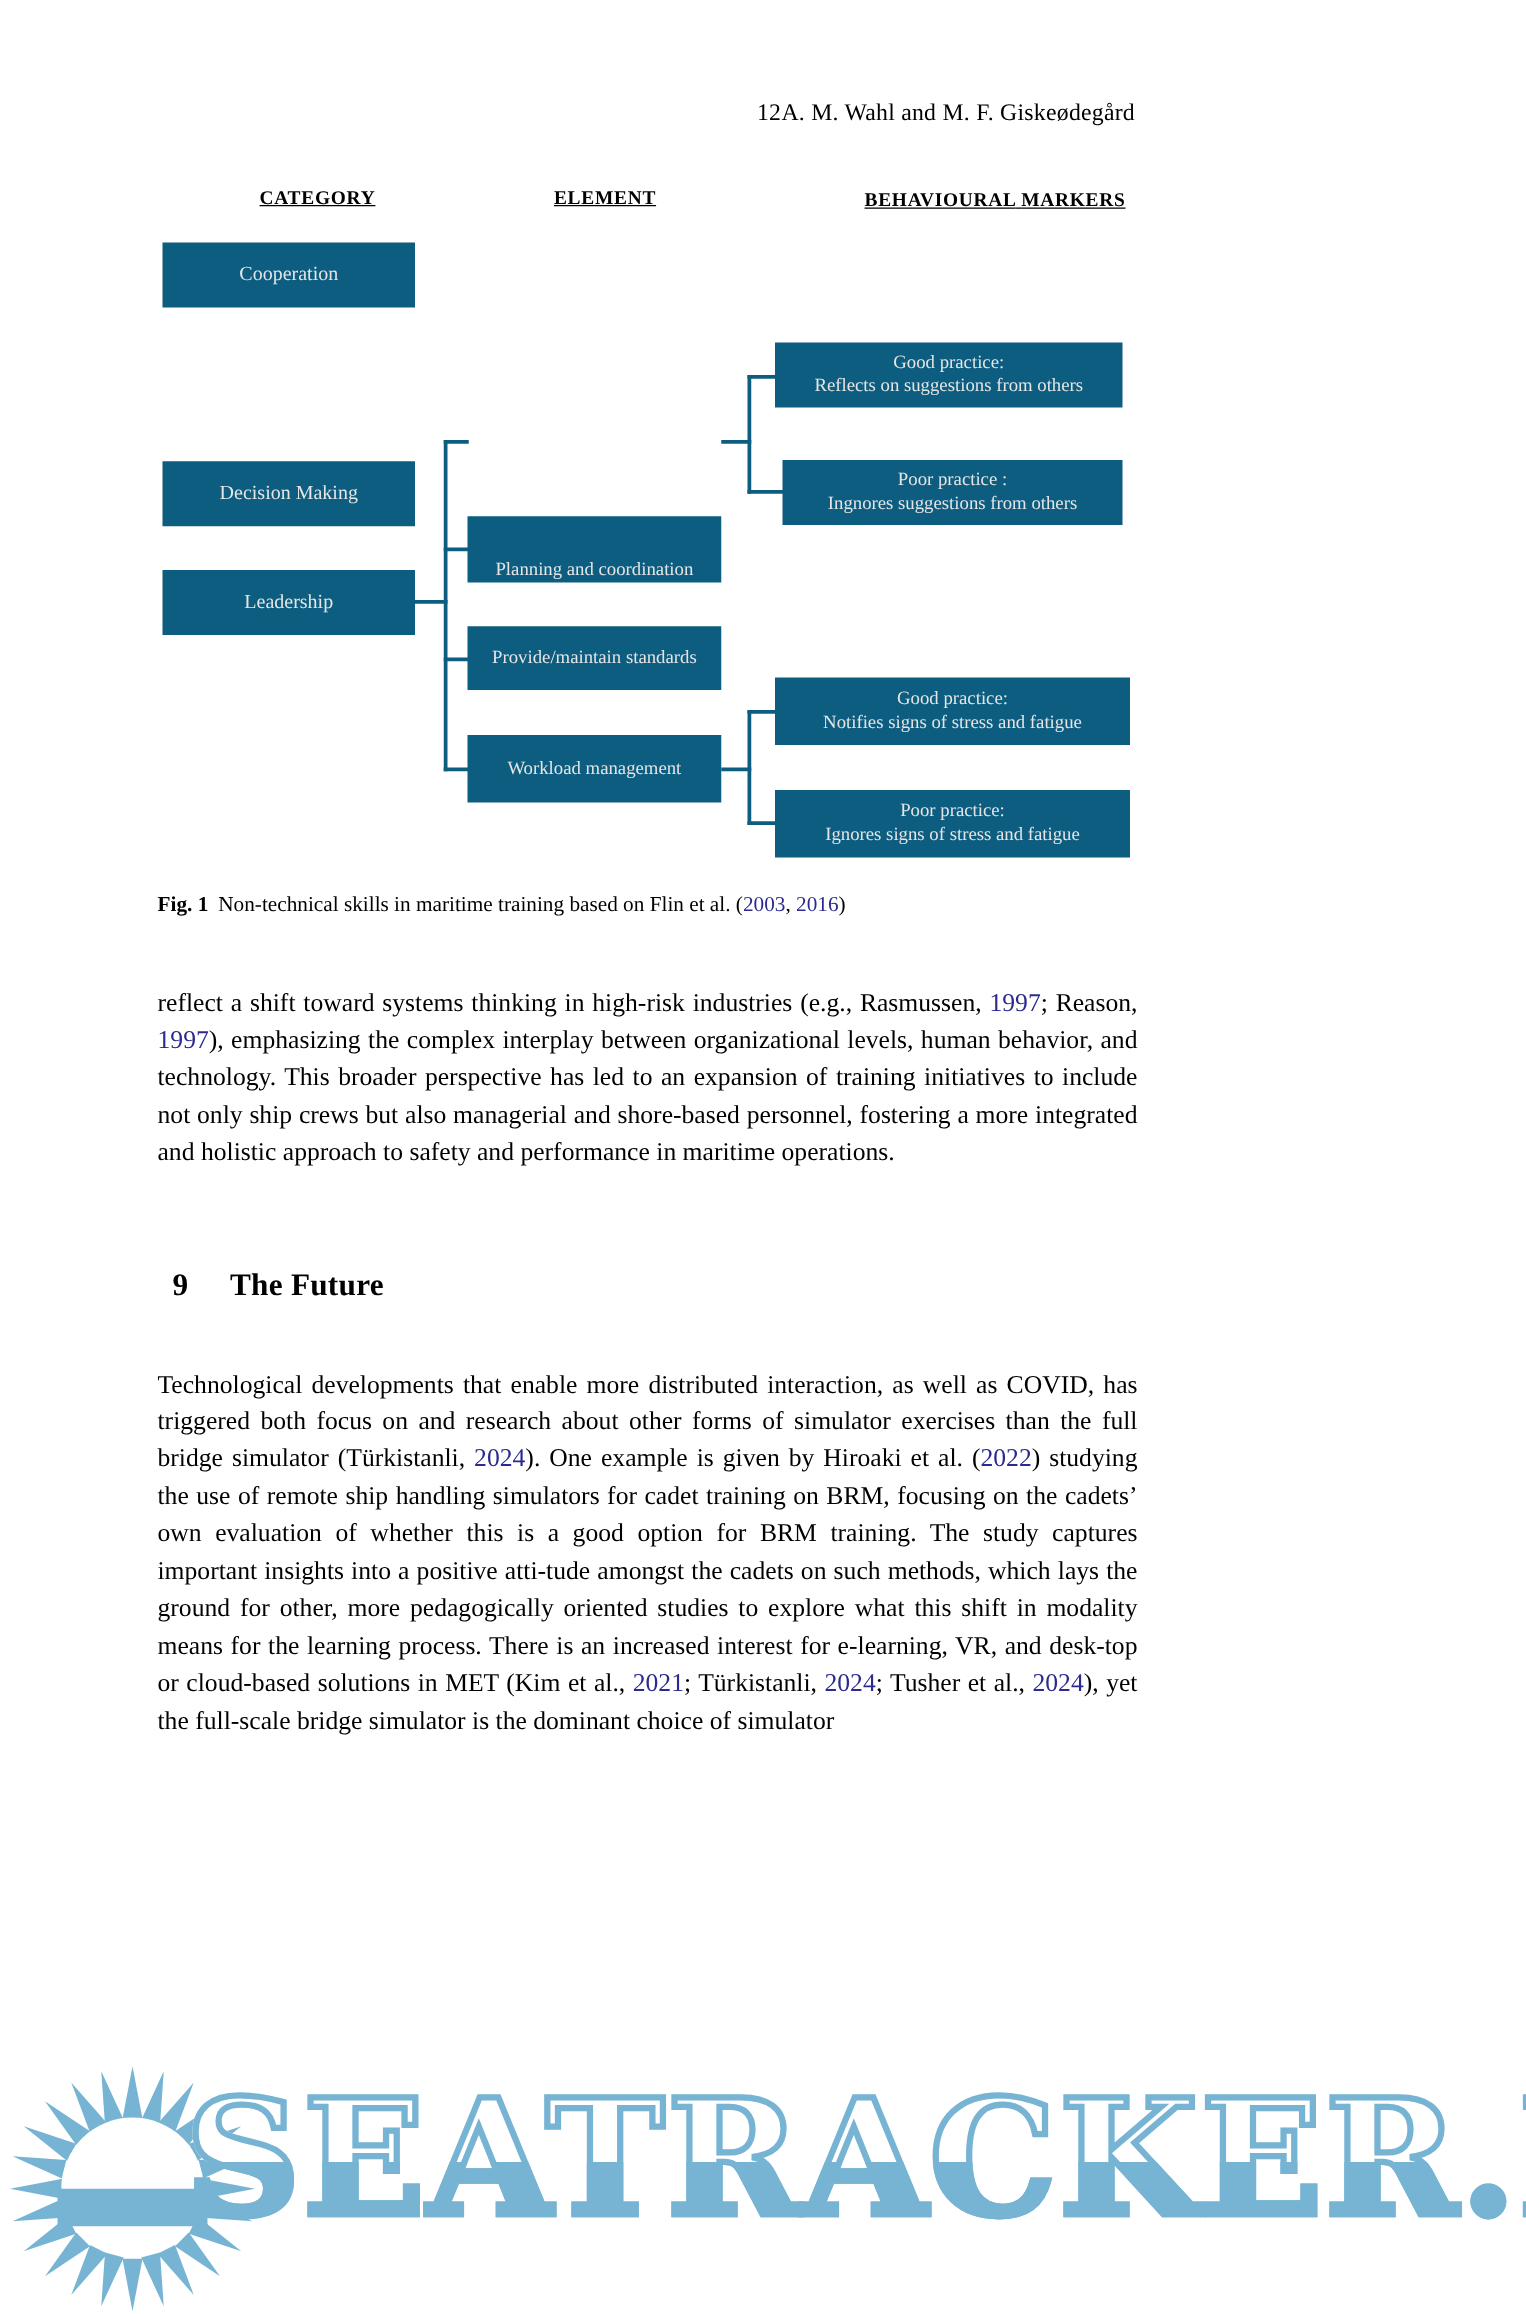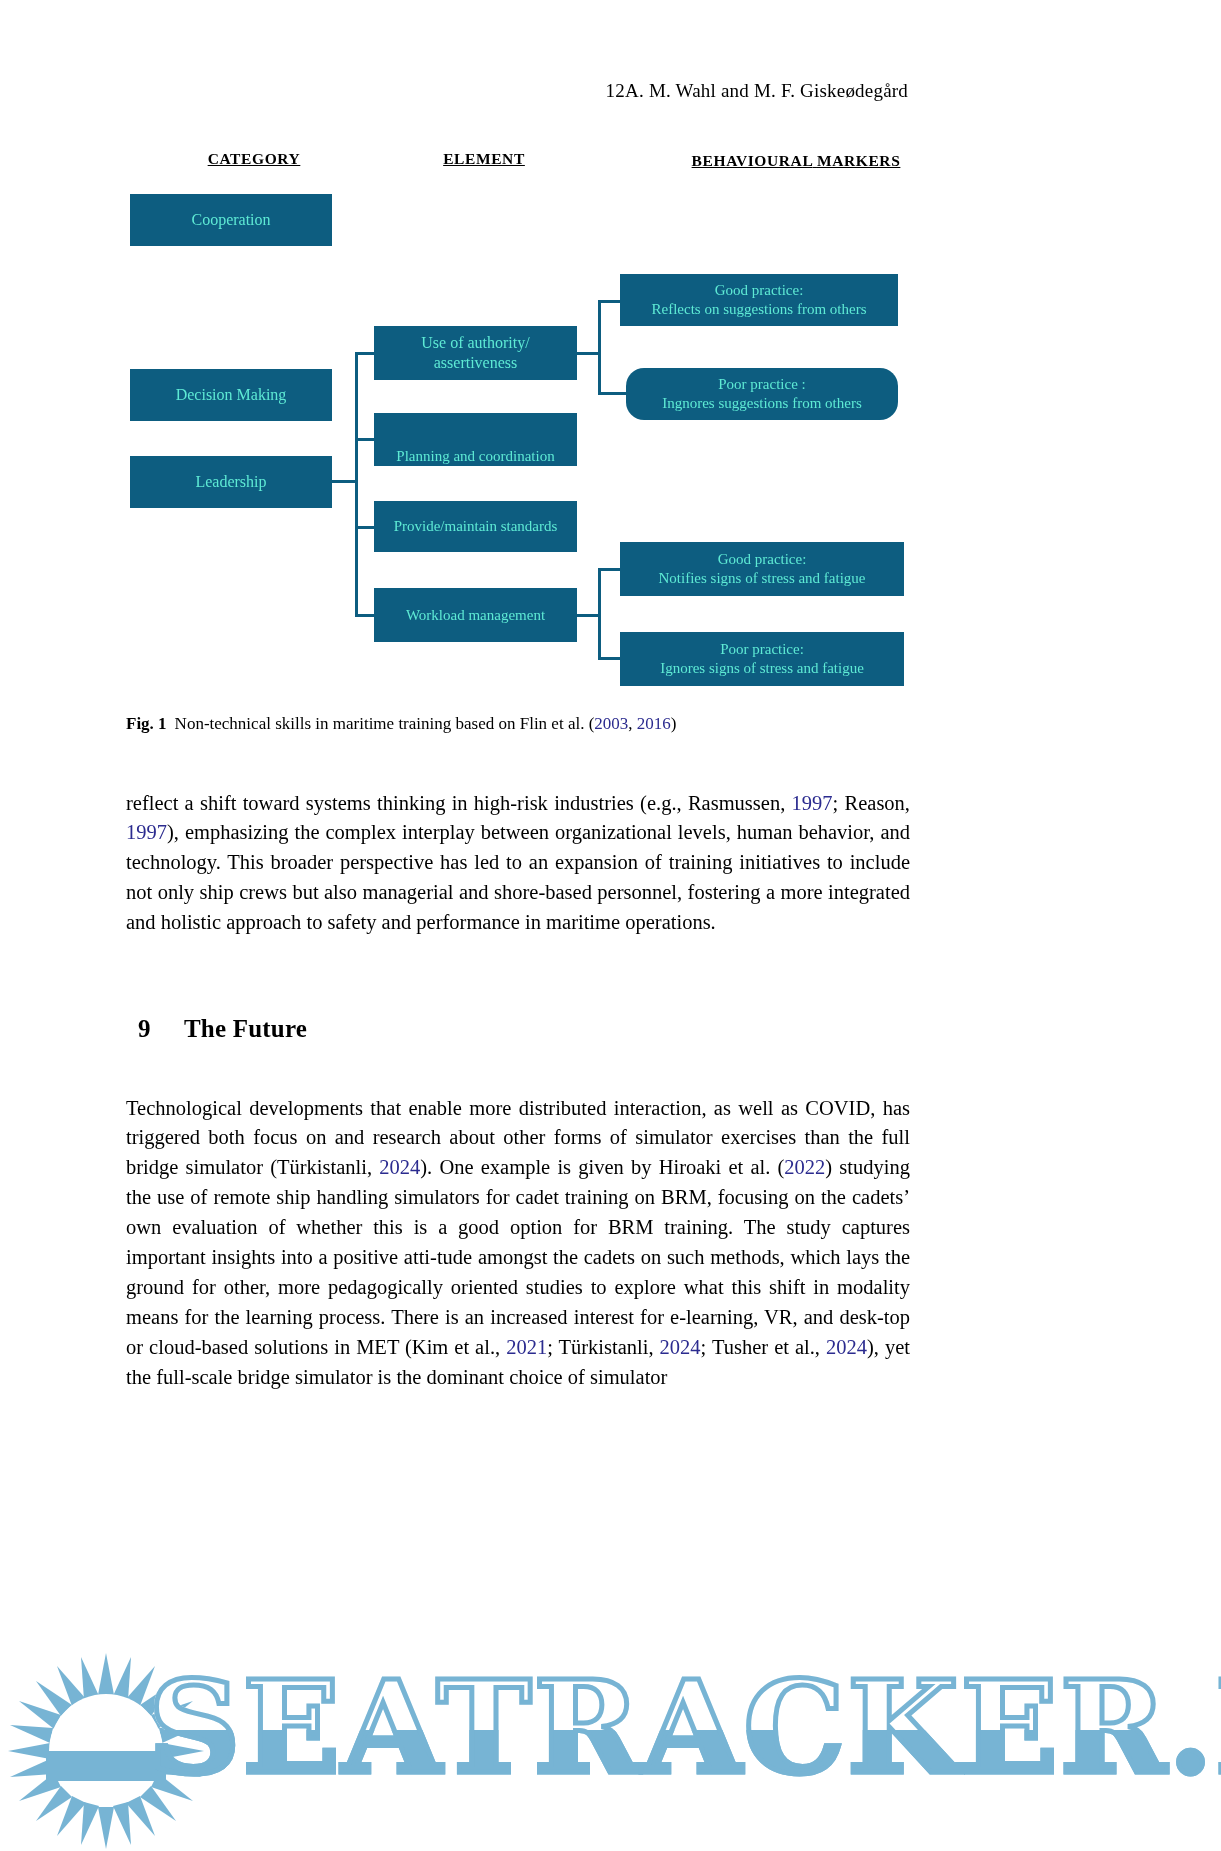--- a/index.html
+++ b/index.html
@@ -47,21 +47,21 @@
     text-align: center;
     text-decoration: underline;
   }
   .col-head.category { left: 28px;  top: 10px;  width: 200px; }
   .col-head.element  { left: 258px; top: 10px;  width: 200px; }
   .col-head.markers  { left: 550px; top: 10px;  width: 240px; line-height: 1.45; }
 
   .node {
     position: absolute;
     background: #0d5d80;
-    color: #5eead4;
+    color: #e5e5e5;
     display: flex;
     align-items: center;
     justify-content: center;
     text-align: center;
     font-size: 16px;
     line-height: 1.25;
     padding: 0 6px;
     box-sizing: border-box;
   }
   .node.small { font-size: 15px; }
@@ -73,21 +73,21 @@
   .n-lead { left: 4px;  top: 316px; width: 202px; height: 52px; }
 
   
   .n-auth  { left: 248px; top: 186px; width: 203px; height: 54px; }
   .n-plan  { left: 248px; top: 273px; width: 203px; height: 53px; align-items: flex-end; }
   .n-prov  { left: 248px; top: 361px; width: 203px; height: 51px; }
   .n-work  { left: 248px; top: 448px; width: 203px; height: 54px; }
 
   
   .n-gp1 { left: 494px; top: 134px; width: 278px; height: 52px; }
-  .n-pp1 { left: 500px; top: 228px; width: 272px; height: 52px; border-radius: 18px; }
+  .n-pp1 { left: 500px; top: 228px; width: 272px; height: 52px; }
   .n-gp2 { left: 494px; top: 402px; width: 284px; height: 54px; }
   .n-pp2 { left: 494px; top: 492px; width: 284px; height: 54px; }
 
   .node .lines { width: 100%; }
   .node .lines span { display: block; }
 
   
   .ln { position: absolute; background: #0d5d80; }
 
   
@@ -175,26 +175,20 @@
     <div class="node n-coop">
       <span>Cooperation</span>
     </div>
     <div class="node n-dm">
       <span>Decision Making</span>
     </div>
     <div class="node n-lead">
       <span>Leadership</span>
     </div>
 
-    <div class="node n-auth">
-      <span class="lines">
-        <span>Use of authority/</span>
-        <span>assertiveness</span>
-      </span>
-    </div>
     <div class="node n-plan small">
       <span>Planning and coordination</span>
     </div>
     <div class="node n-prov small">
       <span>Provide/maintain standards</span>
     </div>
     <div class="node n-work small">
       <span>Workload management</span>
     </div>
 

